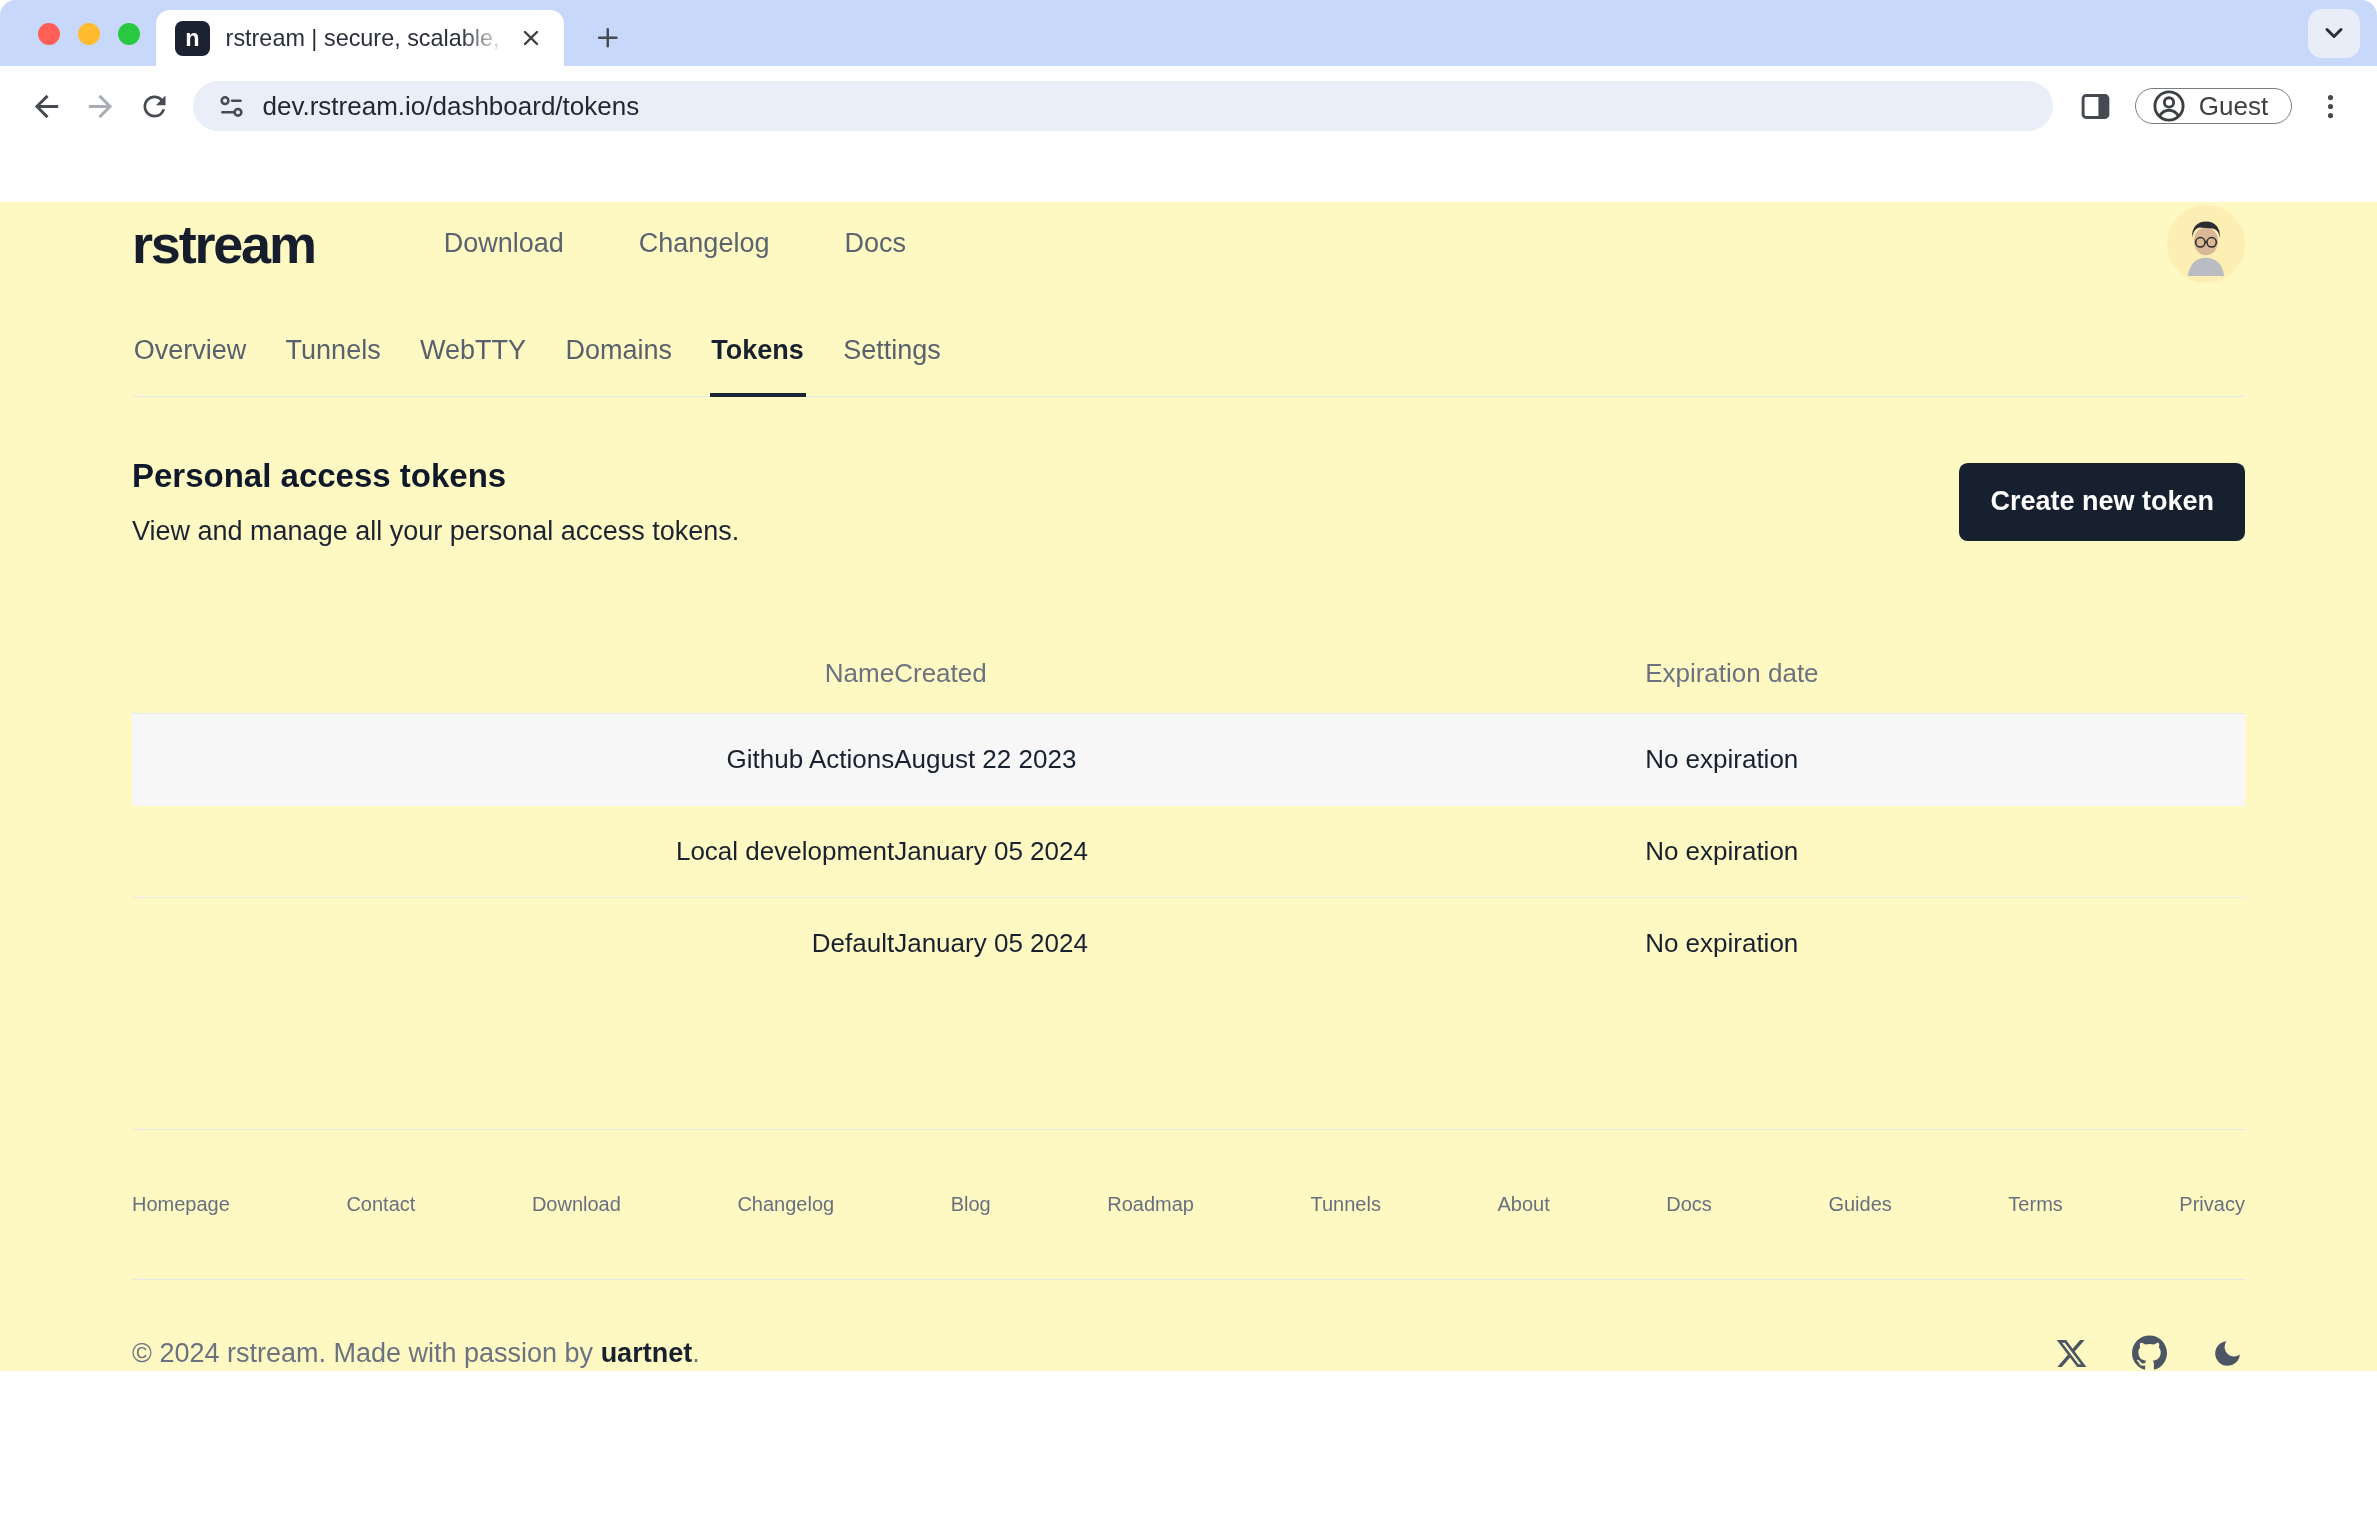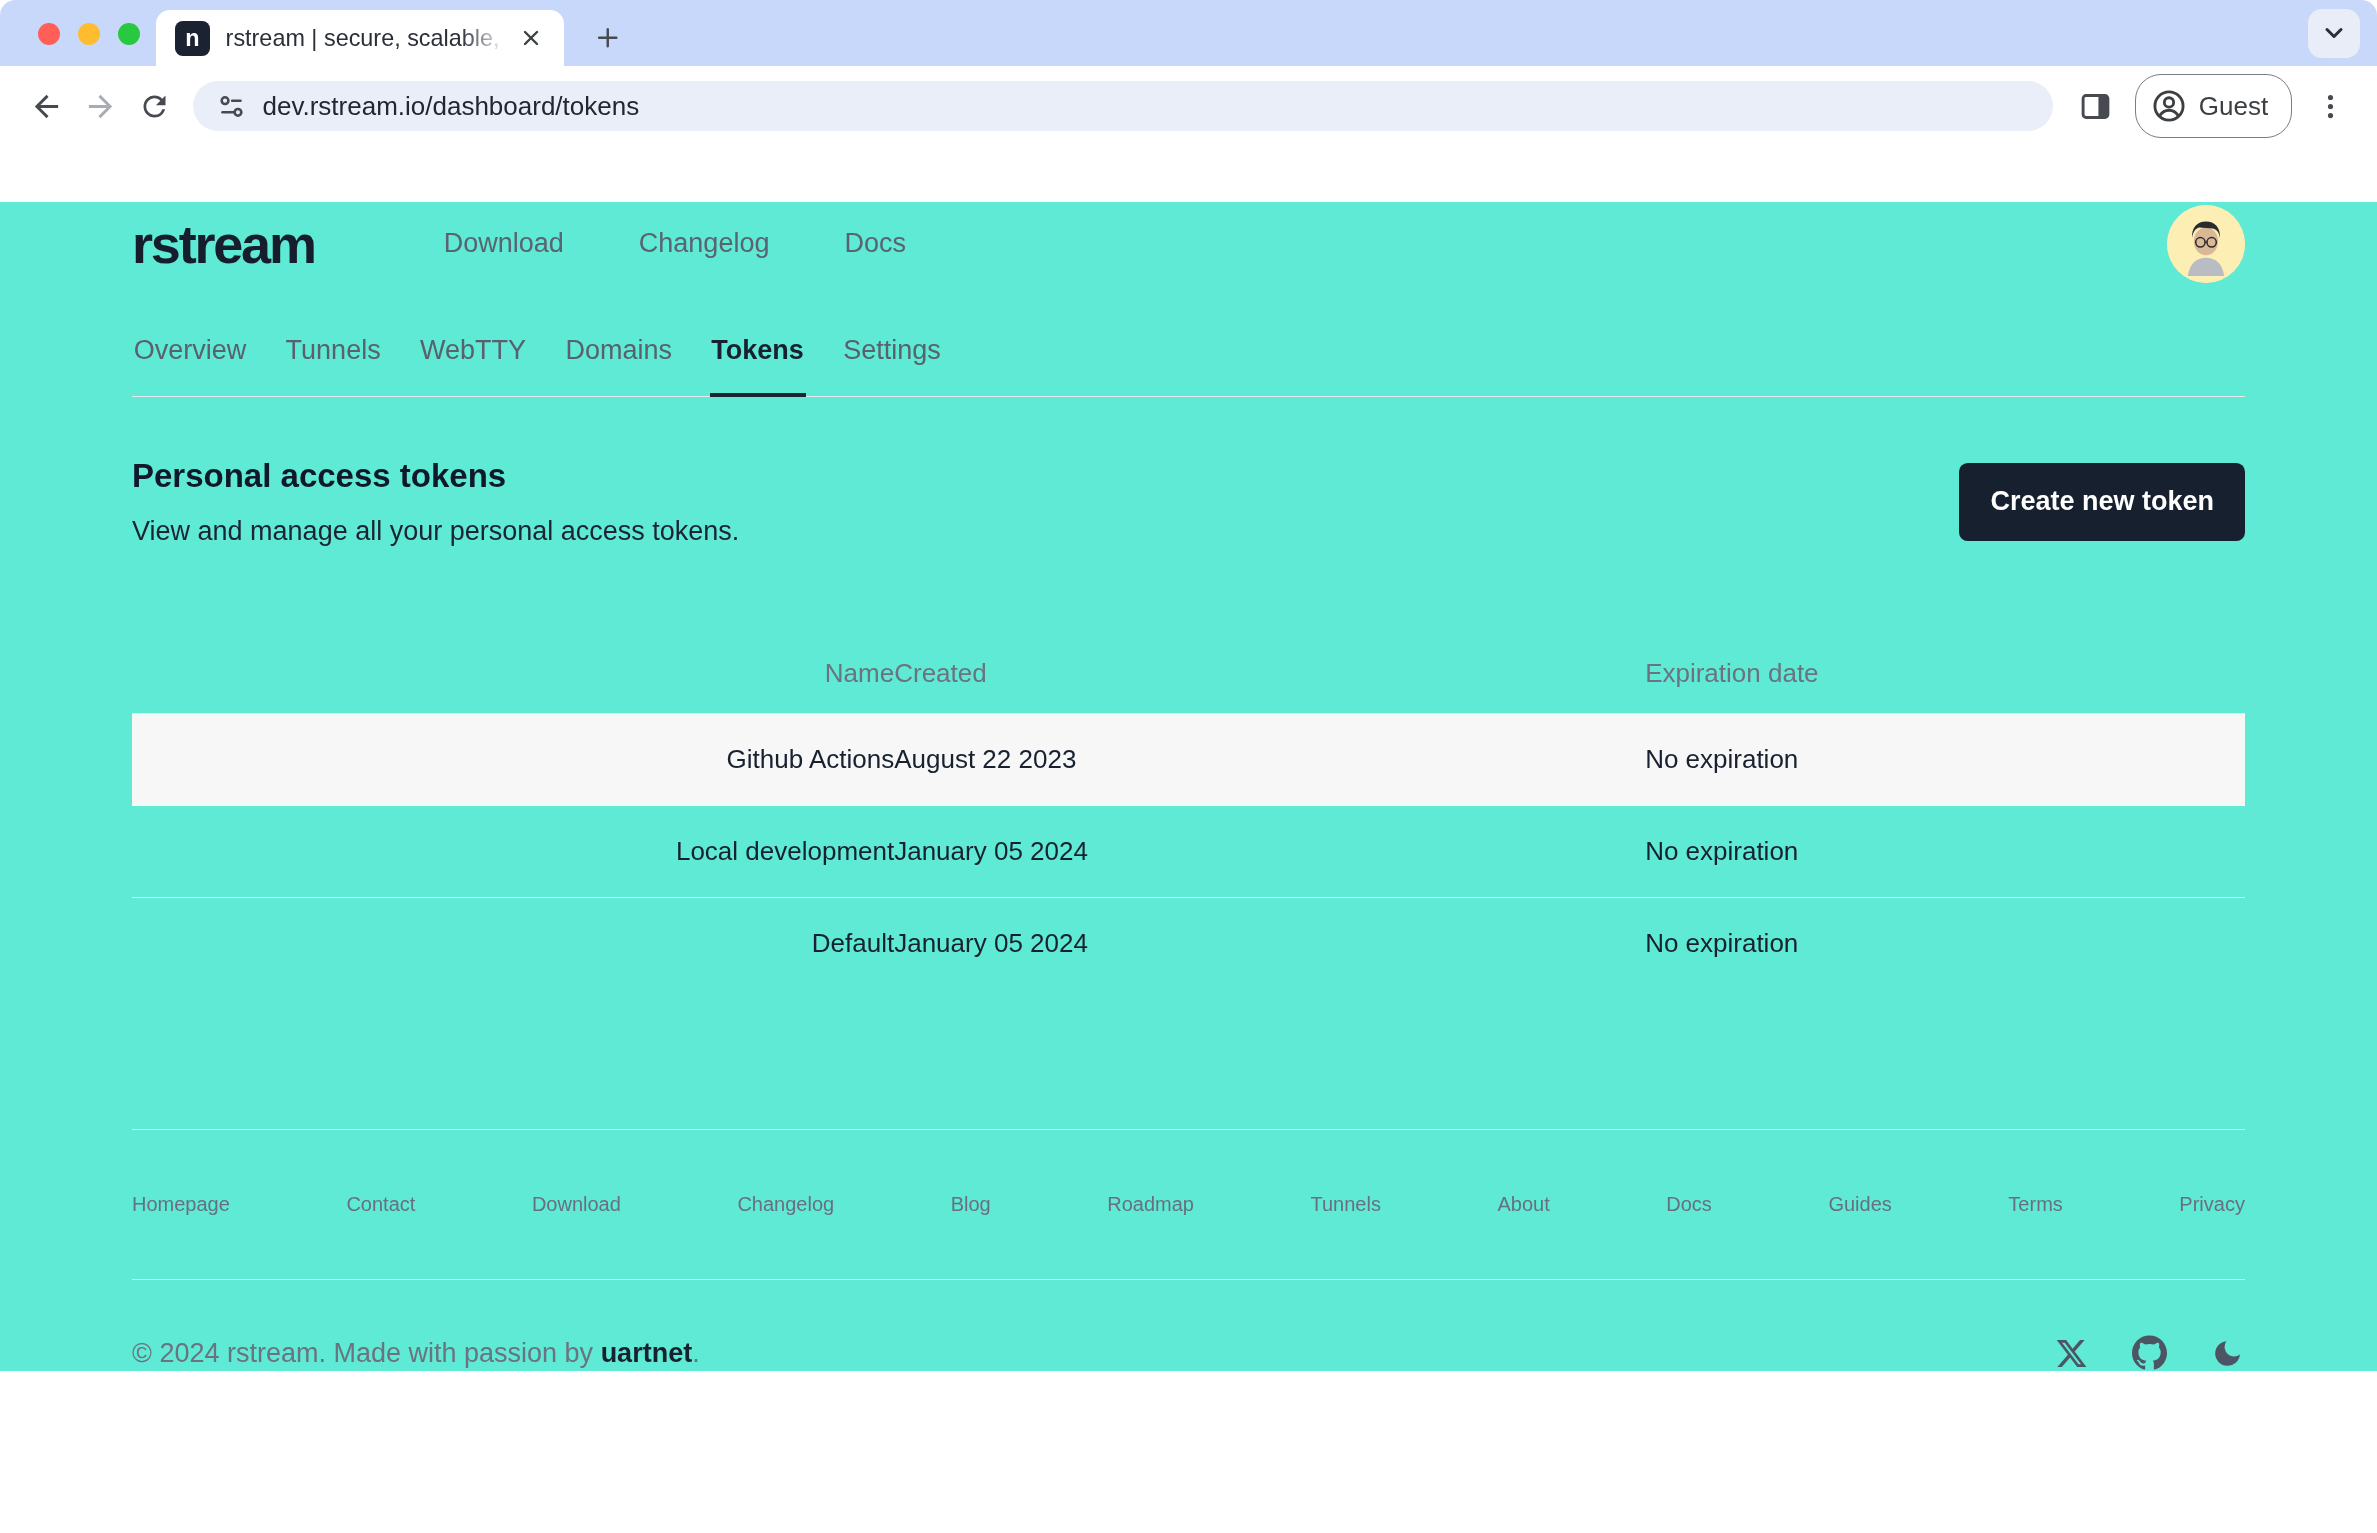--- a/index.html
+++ b/index.html
@@ -18,25 +18,25 @@
   .btab-title { margin-left:15.6px; font-size:23.4px; color:#2a2f38; white-space:nowrap; overflow:hidden; flex:1;
     -webkit-mask-image: linear-gradient(90deg,#000 82%,transparent 98%); mask-image: linear-gradient(90deg,#000 82%,transparent 98%); }
   .tab-close { width:38px; height:38px; display:flex; align-items:center; justify-content:center; border-radius:50%; flex:none; }
   .newtab-btn { width:49px; height:49px; margin:0 0 3.5px 19px; display:flex; align-items:center; justify-content:center; border-radius:50%; }
   .strip-chevron { position:absolute; right:17.4px; top:8.7px; width:52px; height:49px; background:#e8edf8; border-radius:14px; display:flex; align-items:center; justify-content:center; }
 
   .toolbar { height:80px; background:#ffffff; display:flex; align-items:center; padding:0 22.6px; gap:7px; }
   .tool-icon { width:47px; height:47px; display:flex; align-items:center; justify-content:center; border-radius:50%; flex:none; }
   .urlbar { flex:1; height:50px; background:#eaeef9; border-radius:25px; display:flex; align-items:center; padding:0 22.6px; margin:0 12px 0 8.7px; }
   .url-text { font-size:26px; color:#23272f; margin-left:15.6px; white-space:nowrap; }
-  .guest-pill { height:64px; border:1.7px solid #797d82; border-radius:26px; display:flex; align-items:center; gap:11.3px; padding:0 22.6px 0 15.6px; margin:0 8.7px; }
+  .guest-pill { height:36px; border:1.7px solid #797d82; border-radius:26px; display:flex; align-items:center; gap:11.3px; padding:0 22.6px 0 15.6px; margin:0 8.7px; }
   .guest-label { font-size:26px; color:#3c4043; }
 
   
-  .page { background:#5eead4; }
+  .page { background:#fef9c3; }
   .content { padding:0 132px; }
 
   .site-header { margin-top:56px; height:83px; display:flex; align-items:center; }
   .logo { font-size:54px; font-weight:600; letter-spacing:-2.2px; color:#161e2e; }
   .main-nav { display:flex; gap:75px; margin-left:129px; }
   .main-nav a { font-size:27px; color:#5a6370; text-decoration:none; }
   .avatar { margin-left:auto; width:78px; height:78px; border-radius:50%; overflow:hidden; background:#fdeeb4; flex:none; }
 
   .tabs { margin-top:38px; display:flex; gap:36px; border-bottom:1.7px solid #e7e8ec; }
   .tab { font-size:27px; color:#58616d; padding:12px 1.7px 29.5px; position:relative; cursor:default; }

